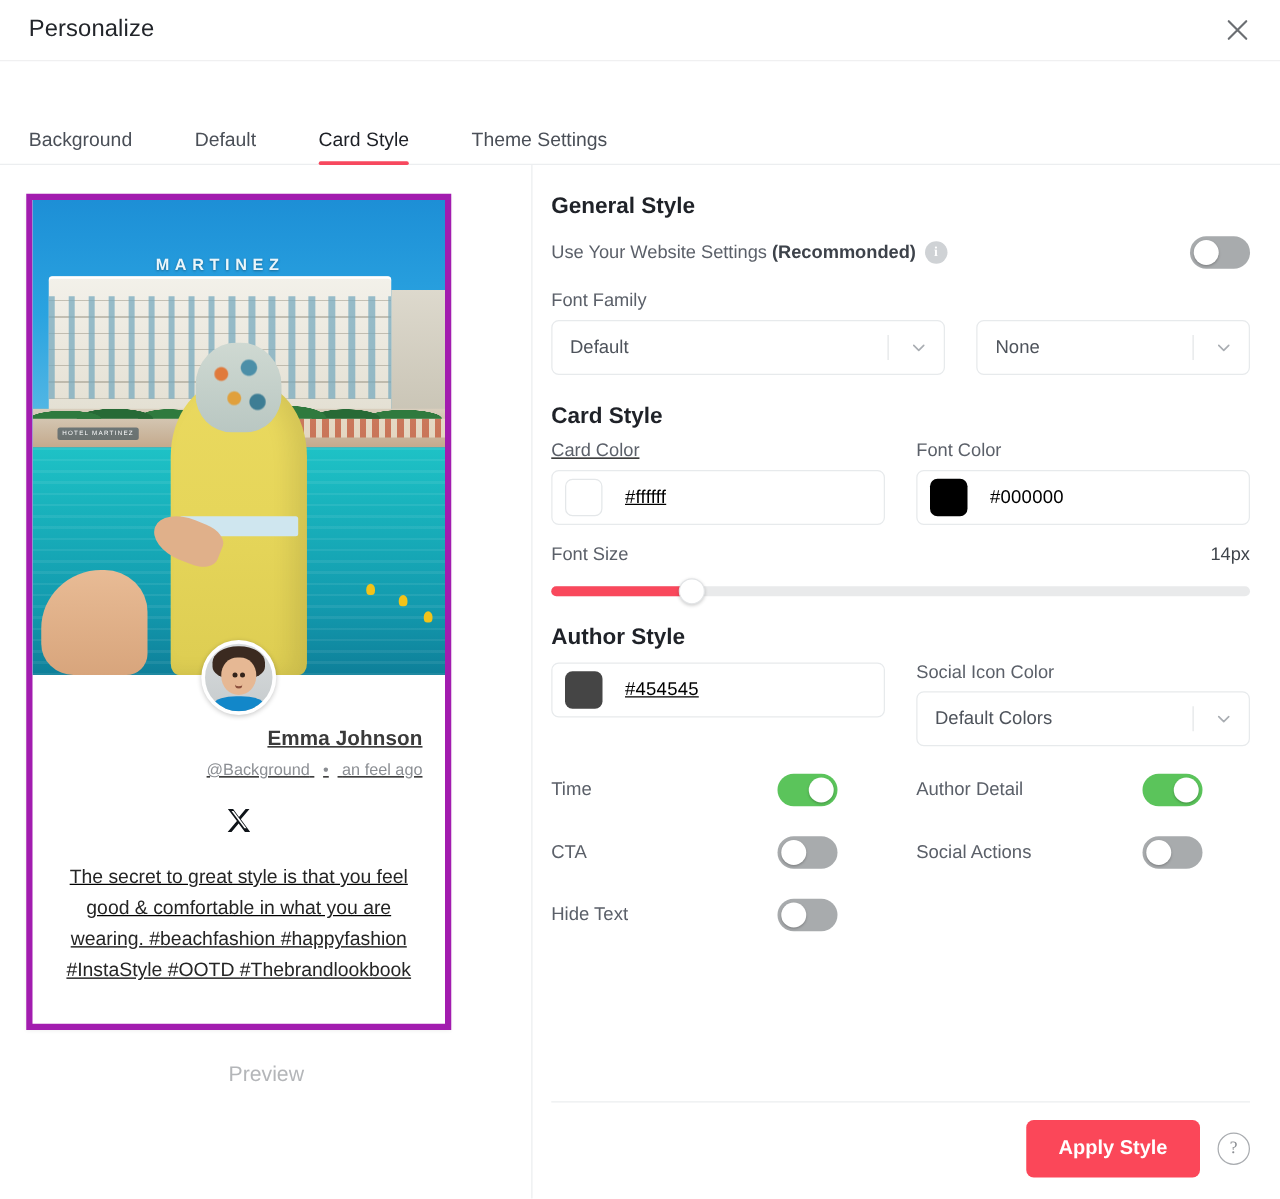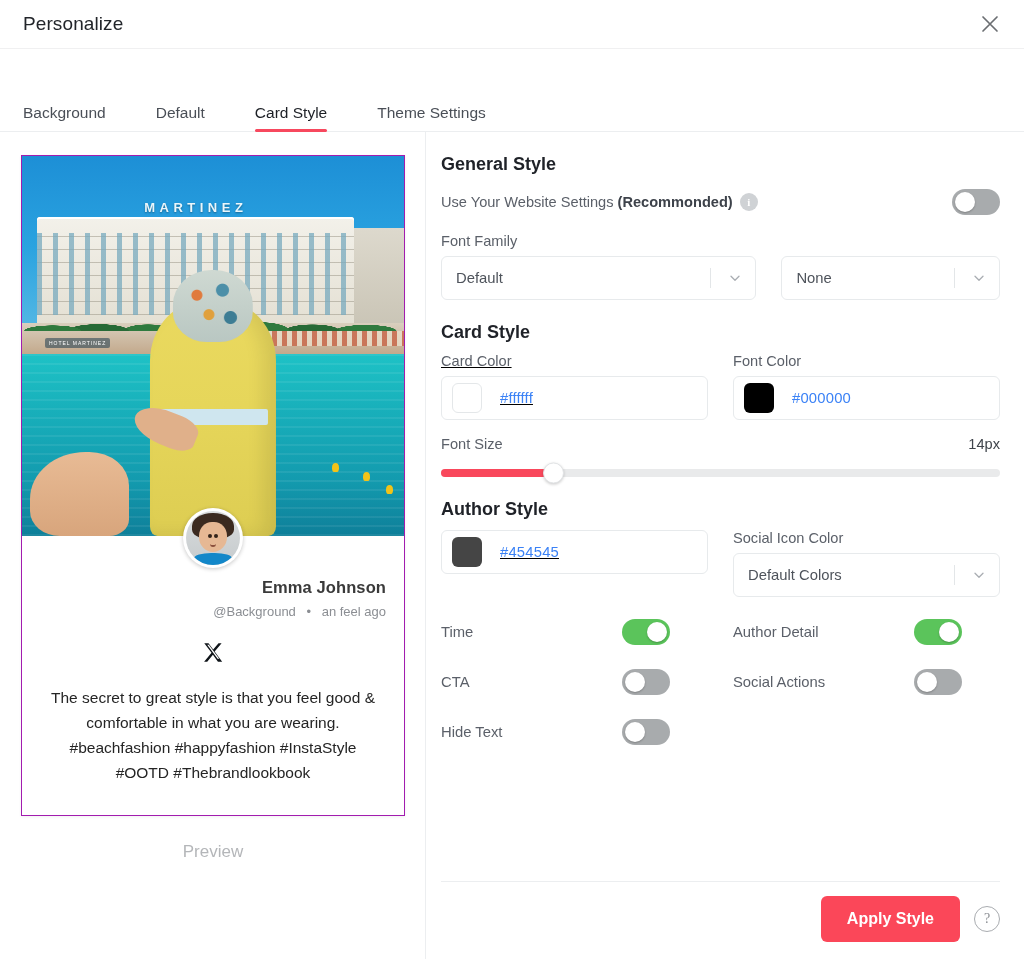--- a/index.html
+++ b/index.html
@@ -99,26 +99,27 @@
   
   .left-pane {
     width: 426px;
     flex: 0 0 426px;
     border-right: 1px solid #eceef0;
     padding: 23px 21px 0 21px;
     display: flex;
     flex-direction: column;
   }
   .preview-card {
-    width: 384px;
+    width: 340px;
     background: #ffffff;
-    border: 1px solid #a21caf;
+    border: 5px solid #a21caf;
     box-shadow: 0 1px 3px rgba(0,0,0,.06);
     overflow: hidden;
     position: relative;
+    text-decoration: underline;
   }
   .card-photo {
     width: 100%;
     height: 380px;
     position: relative;
     overflow: hidden;
     background: #1ba0c8;
   }
   
   .sky {
@@ -387,21 +388,21 @@
     cursor: pointer;
   }
   .swatch {
     width: 30px; height: 30px;
     border-radius: 6px;
     flex: 0 0 30px;
   }
   .swatch.light { border: 1px solid #e4e7e9; }
   .color-hex {
     font-size: 14.8px;
-    color: #3b82f6;
+    color: #000000;
     margin-left: 18px;
     letter-spacing: .2px;
   }
 
   .slider-label-row {
     display:flex; align-items:center; justify-content: space-between;
     margin: 16px 0 0 0;
   }
   .slider-val { font-size: 14.6px; color: #3f444b; }
   .slider {

